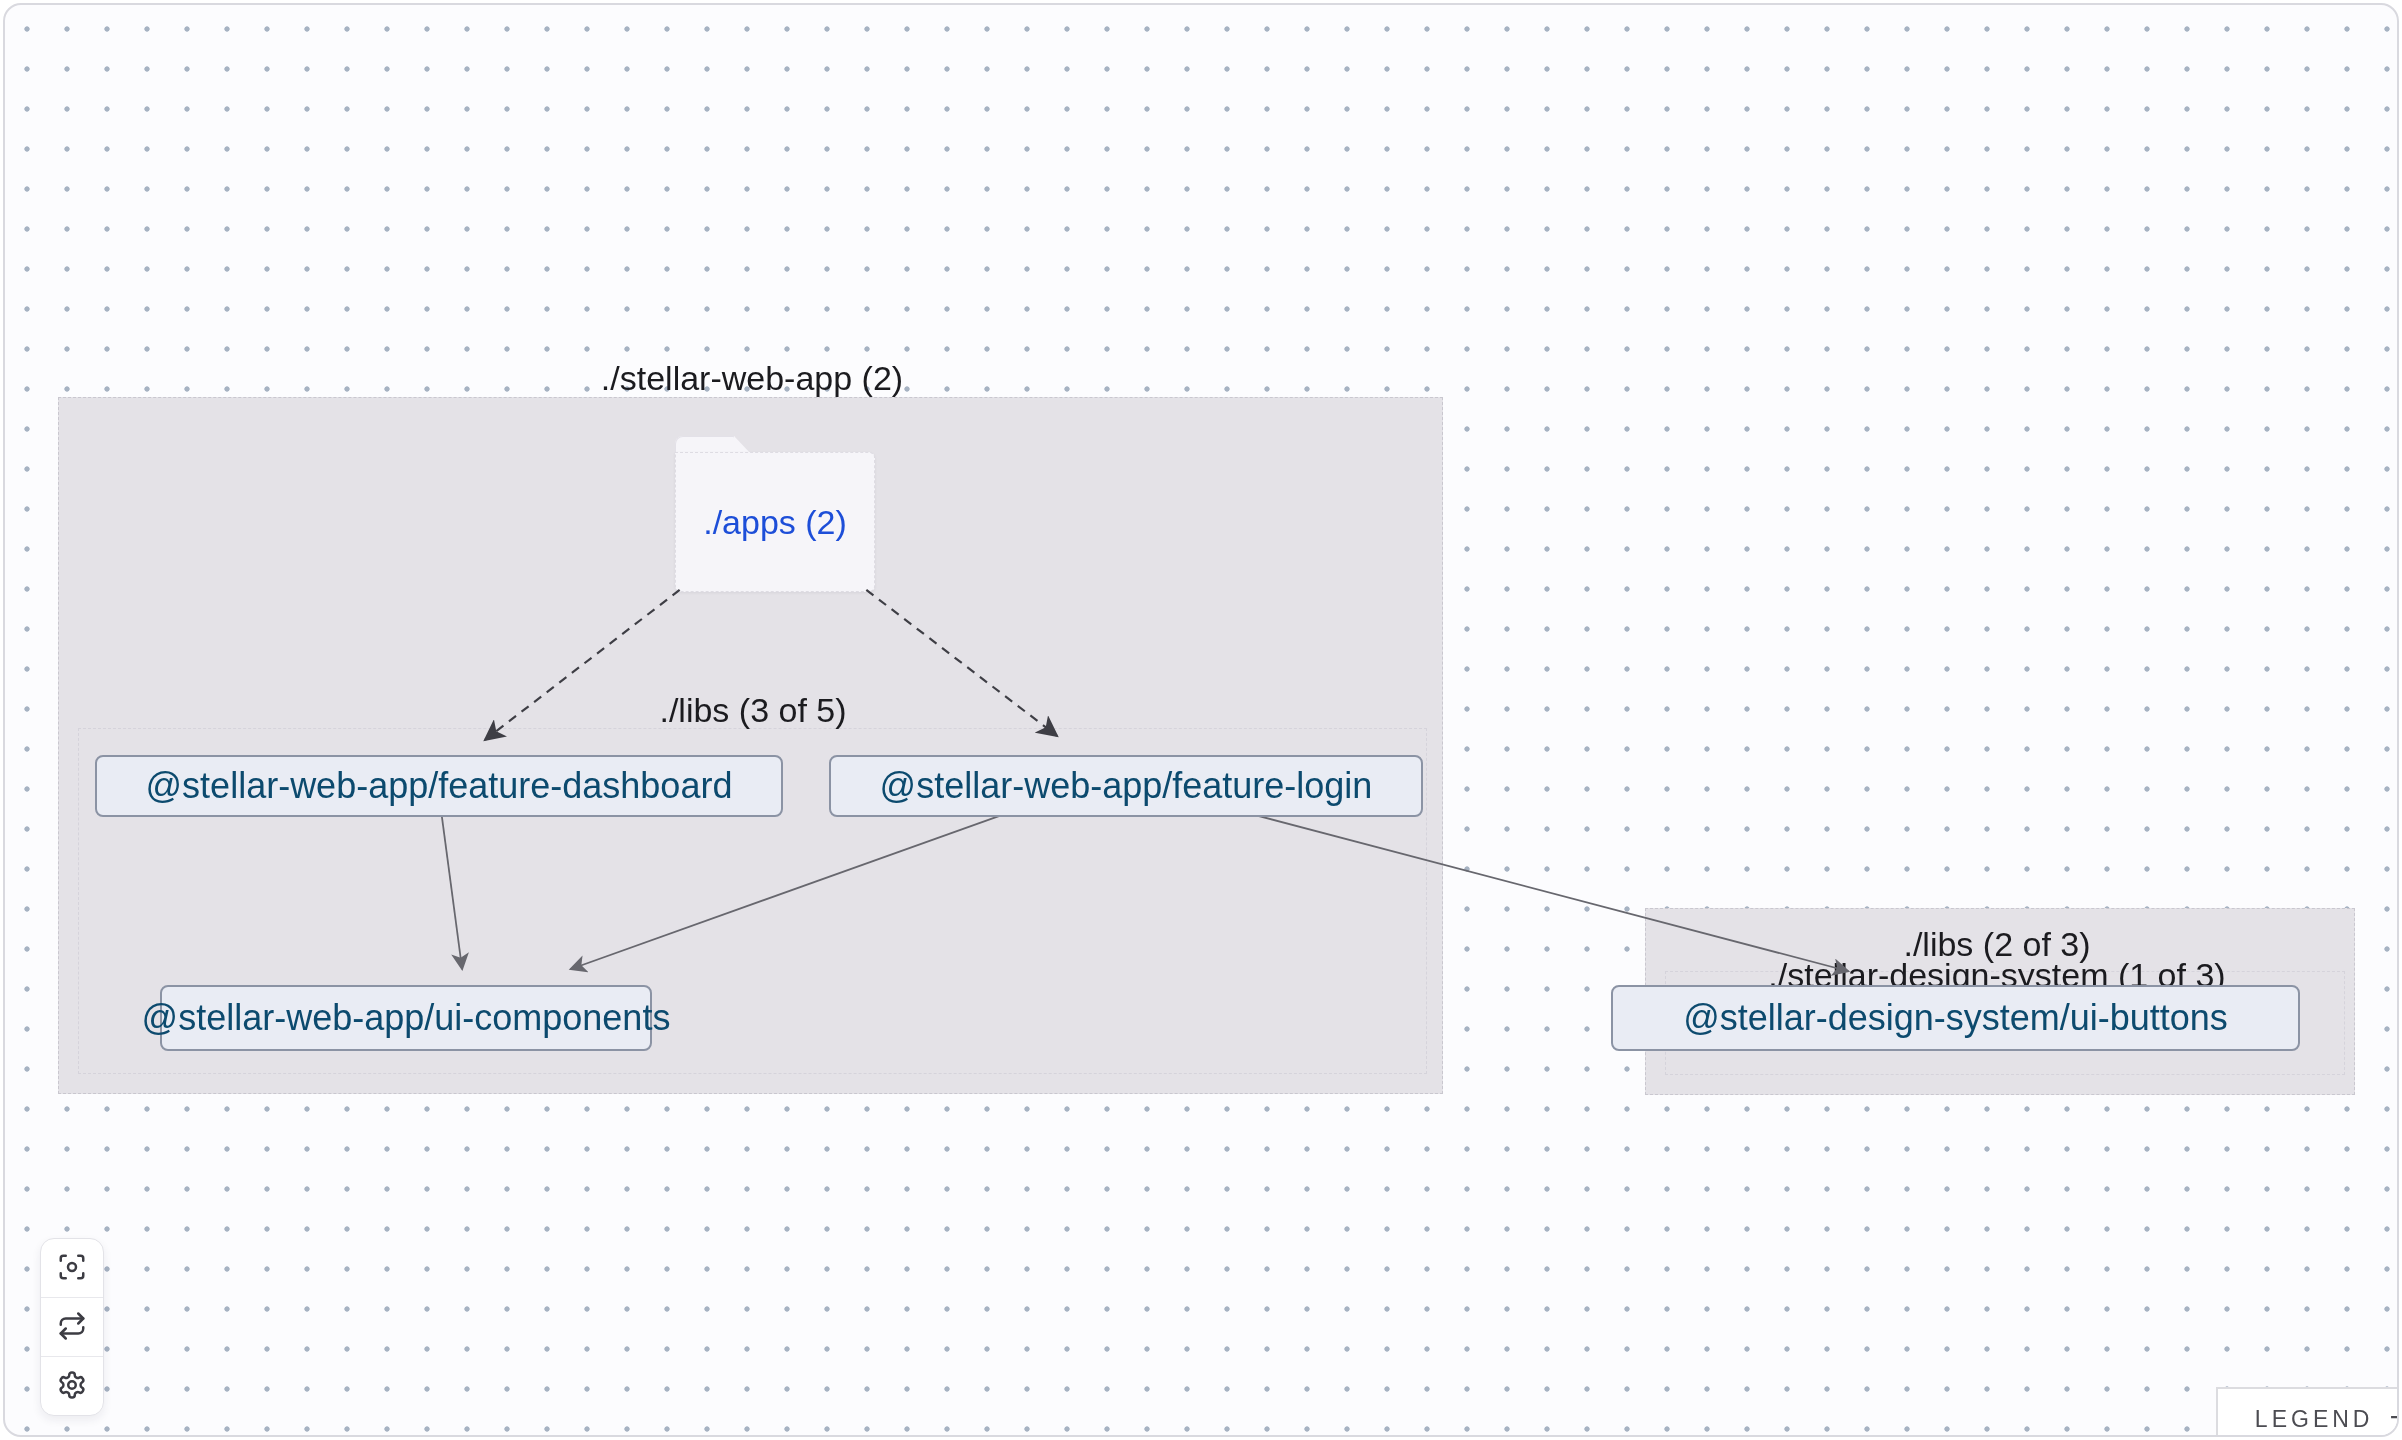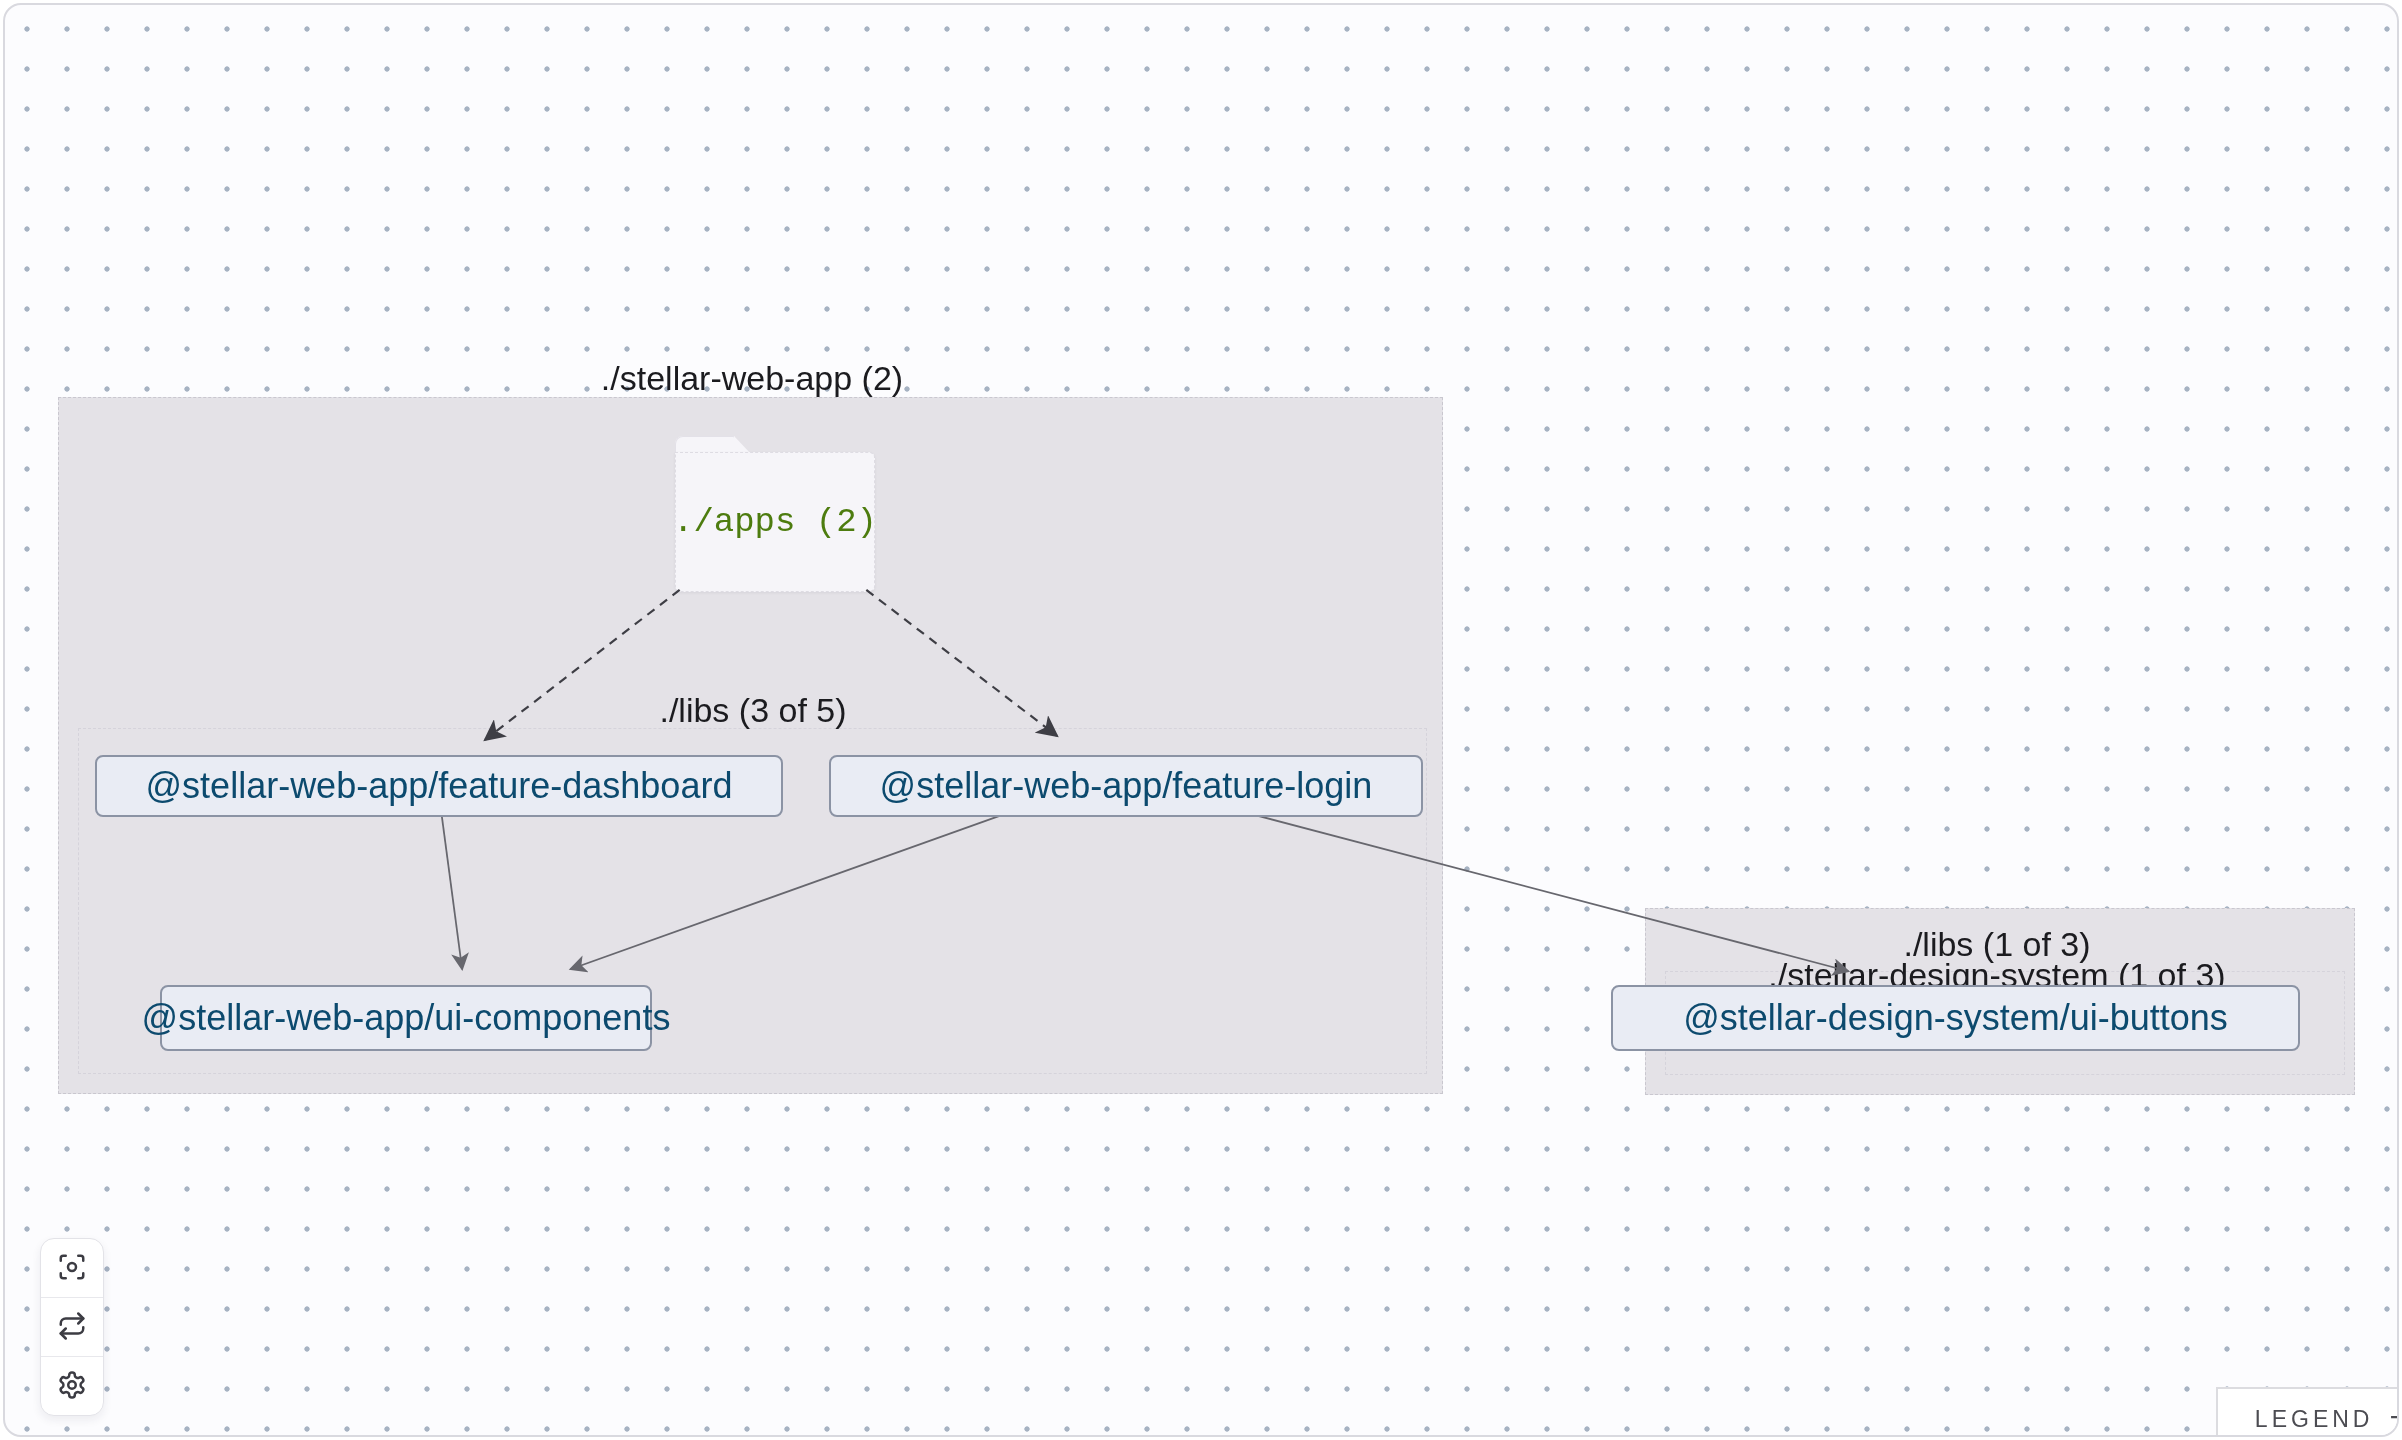--- a/index.html
+++ b/index.html
@@ -68,23 +68,22 @@
     clip-path: polygon(0 0, 100% 100%, 0 100%);
   }
   .folder-body {
     position: absolute; left: 670px; top: 447px;
     width: 198px; height: 138px;
     background: #f6f5f9;
     border-radius: 0 6px 6px 6px;
     border: 1px dashed #dedce3;
     box-shadow: 0 1px 3px rgba(40,40,60,0.07);
     display: flex; align-items: center; justify-content: center;
-    font-size: 34px; color: #4d7c0f;
+    font-size: 34px; color: #1d4ed8;
     white-space: nowrap;
-    font-family: Liberation Mono, monospace;
   }
 
   
   svg.edges { position: absolute; inset: 0; z-index: 4; width: 100%; height: 100%; }
   .edge-dashed { stroke: #3e3e45; stroke-width: 2.2; stroke-dasharray: 9 7; fill: none; }
   .edge-solid  { stroke: #67676e; stroke-width: 1.8; fill: none; }
 
   
   .node {
     position: absolute;
@@ -145,21 +144,21 @@
   <div class="canvas">
 
     <div class="group" id="group-web-app"></div>
     <div class="subgroup" id="libs-web-app"></div>
     <div class="group" id="group-design"></div>
     <div class="subgroup" id="libs-design"></div>
 
     <div class="group-label" id="label-web-app">./stellar-web-app (2)</div>
     <div class="group-label" id="label-libs-web">./libs (3 of 5)</div>
     <div class="group-label" id="label-design">./stellar-design-system (1 of 3)</div>
-    <div class="group-label" id="label-libs-design">./libs (1 of 3)</div>
+    <div class="group-label" id="label-libs-design">./libs (2 of 3)</div>
 
     <div class="folder">
       <div class="folder-tab"></div>
       <div class="folder-tab-slant"></div>
       <div class="folder-body">./apps (2)</div>
     </div>
 
     <svg class="edges" viewBox="0 0 2402 1440">
       <defs>
         <marker id="arrow-dark" markerWidth="11" markerHeight="10" refX="9" refY="5" orient="auto">

